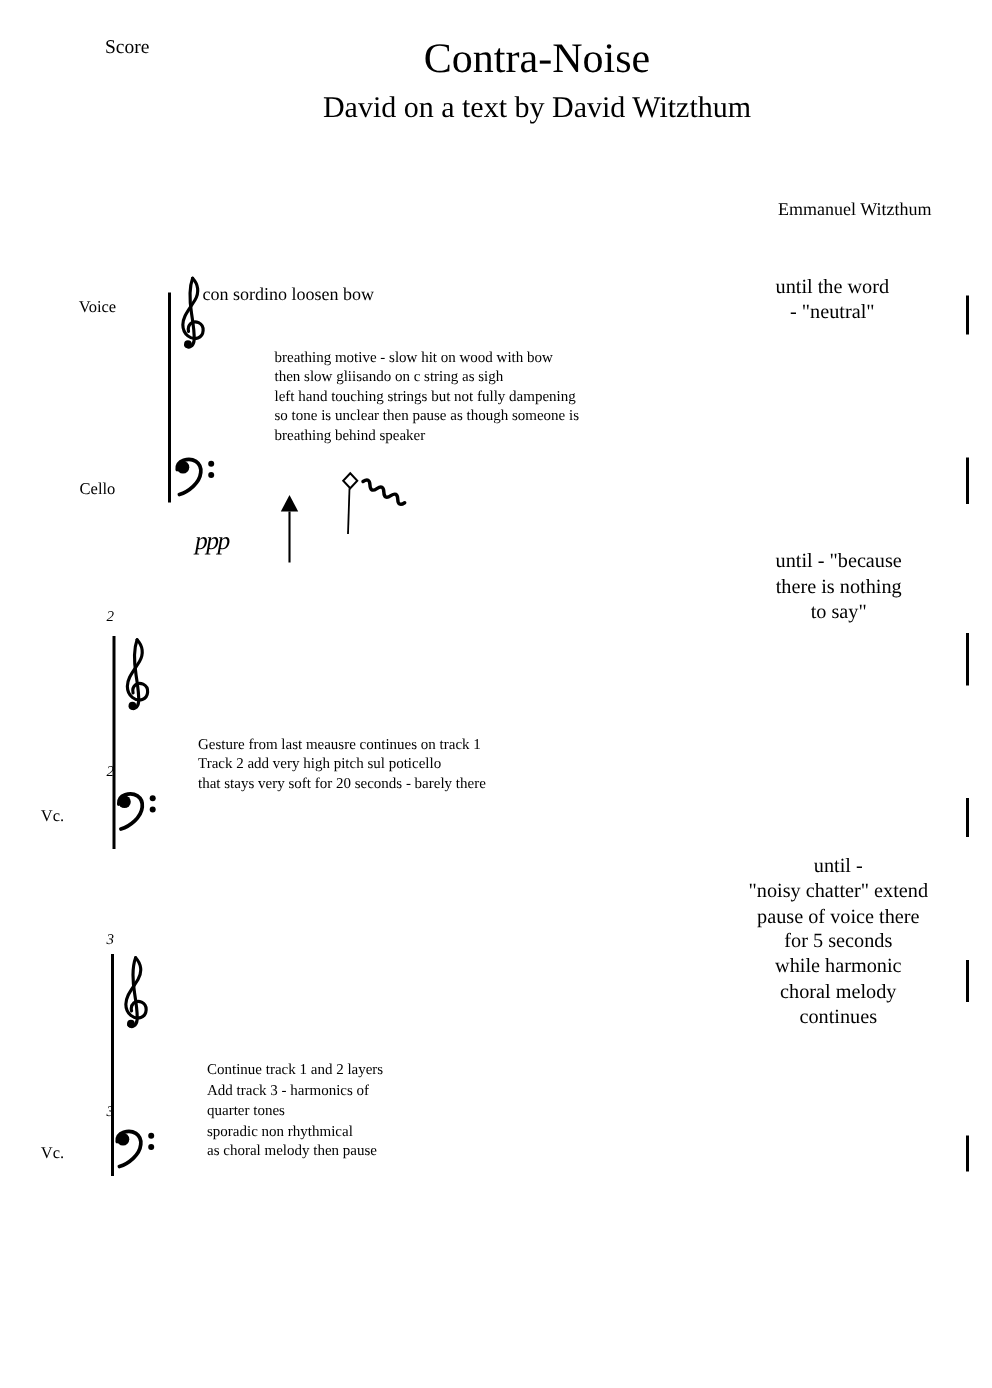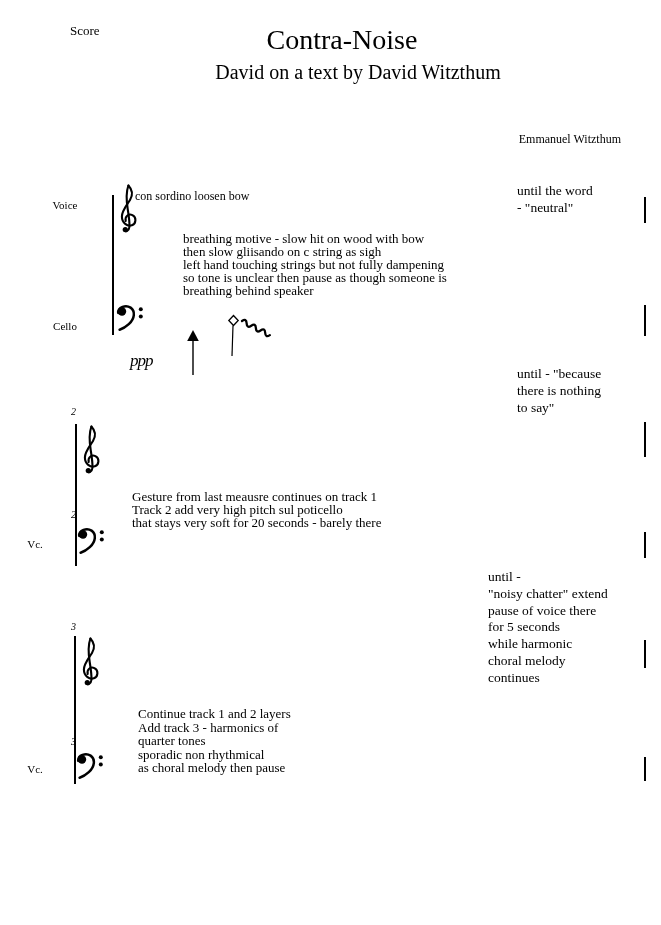--- a/index.html
+++ b/index.html
@@ -8,21 +8,21 @@
     background: #ffffff;
     font-family: "Liberation Serif", "DejaVu Serif", serif;
     color: #000;
     position: relative;
     overflow: hidden;
   }
   .abs { position: absolute; }
   .pre { white-space: pre-line; }
 
   #score-label { left: 70px; top: 23px; font-size: 13px; text-align: center; }
-  #title       { left: 39px; top: 24px; width: 606px; text-align: center; font-size: 28px; }
+  #title       { left: 55px; top: 24px; width: 606px; text-align: center; font-size: 28px; }
   #subtitle    { left: 55px; top: 61px; width: 606px; text-align: center; font-size: 20px; }
   #composer    { right: 40px; top: 96px; font-size: 12px; margin-top: 36px; }
 
   #technique-text { left: 135px; top: 151px; font-size: 12px; margin-top: 38px; }
 
   .stave-label { font-size: 11px; text-align: center; }
   #voice-label { left: 30px; top: 199px; width: 70px; }
   #cello-label { left: 30px; top: 320px; width: 70px; }
   #s2-label    { left: 10px; top: 538px; width: 50px; }
   #s3-label    { left: 10px; top: 763px; width: 50px; }
@@ -31,29 +31,29 @@
   #s1-line { left: 112px; top: 195px; height: 140px; }
   #s2-line { left: 75px;  top: 424px; height: 142px; }
   #s3-line { left: 74px;  top: 636px; height: 148px; }
 
   .measure-number { font-size: 10px; font-style: italic; }
   #s2-num-top    { left: 71px; top: 406px; }
   #s2-num-bottom { left: 71px; top: 509px; }
   #s3-num-top    { left: 71px; top: 621px; }
   #s3-num-bottom { left: 71px; top: 736px; }
 
-  .instr { font-size: 13px; line-height: 13px; }
+  .instr { font-size: 10px; line-height: 13px; }
   #instr1 { left: 183px; top: 232px; }
   #instr2 { left: 132px; top: 490px; }
   #instr3 { left: 138px; top: 707px; line-height: 13.5px; }
 
-  .cue { font-size: 13.5px; line-height: 16.8px; }
+  .cue { font-size: 13.5px; line-height: 16.8px; text-align: center; }
   #cue1 { left: 517px; top: 183px; }
   #cue2 { left: 517px; top: 366px; }
-  #cue3 { left: 488px; top: 569px; }
+  #cue3 { left: 499px; top: 569px; }
 
   #dynamic-ppp {
     left: 130px; top: 351px;
     font-size: 17px; font-weight: normal; font-style: italic;
     letter-spacing: -1px;
   }
 
   .barline { left: 644px; width: 1.8px; background: #000; }
   #bl1 { top: 197px; height: 26px; }
   #bl2 { top: 305px; height: 31px; }

